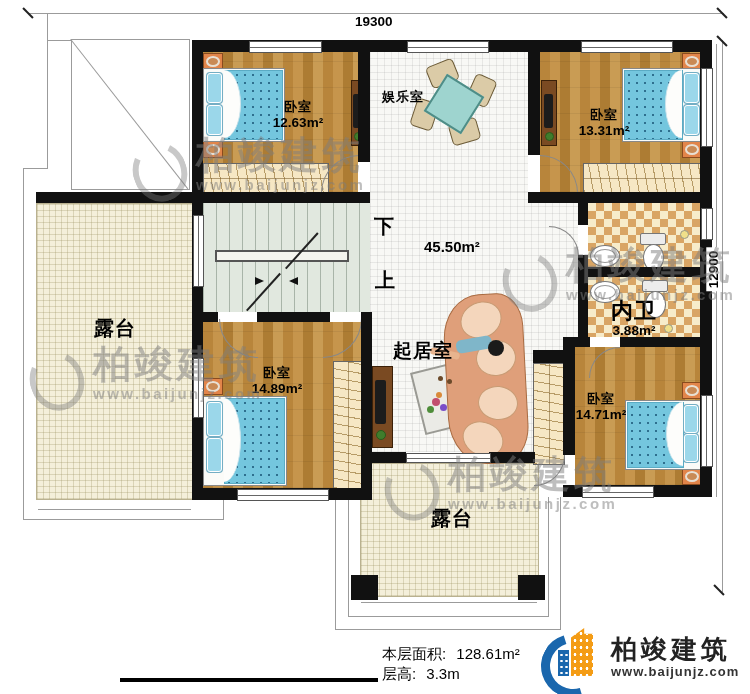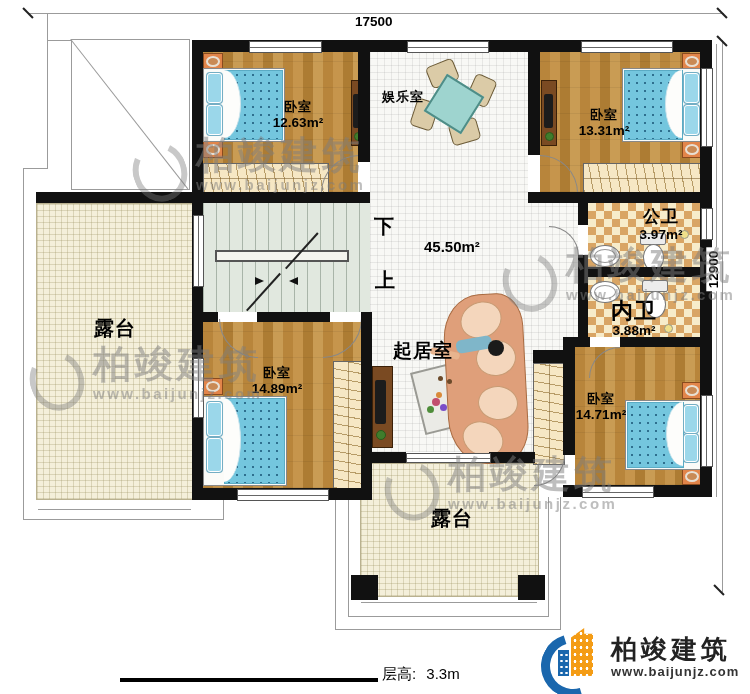--- a/index.html
+++ b/index.html
@@ -81,21 +81,21 @@
   .logo-url{font-size:13px;font-weight:700;letter-spacing:1px;color:#333}
 </style>
 </head>
 <body>
 
 <div class="plan">
 
   <div class="gline" style="left:28px;top:13px;width:696px;height:1px"></div>
   <div class="tick" style="left:21px;top:12px"></div>
   <div class="tick" style="left:715px;top:12px"></div>
-  <div class="dim-text" style="left:352px;top:14px">17500</div>
+  <div class="dim-text" style="left:352px;top:14px">19300</div>
   <div class="gline" style="left:722px;top:40px;width:1px;height:552px"></div>
   <div class="tick" style="left:715px;top:40px"></div>
   <div class="tick" style="left:712px;top:589px"></div>
   <div class="dim-text" style="left:692px;top:262px;transform:rotate(-90deg);transform-origin:center">12900</div>
 
   <div class="gline" style="left:47px;top:14px;width:1px;height:154px"></div>
   <div class="gline" style="left:47px;top:40px;width:24px;height:1px"></div>
   <div class="gline" style="left:23px;top:168px;width:25px;height:1px"></div>
   <div class="gline" style="left:23px;top:168px;width:1px;height:352px"></div>
   <div class="gline" style="left:23px;top:519px;width:201px;height:1px"></div>
@@ -263,24 +263,20 @@
     <div class="rname">卧室</div>
     <div class="rarea">12.63m²</div>
   </div>
   <div class="label" style="left:372px;top:90px;width:62px">
     <div class="rname">娱乐室</div>
   </div>
   <div class="label" style="left:559px;top:108px;width:90px">
     <div class="rname">卧室</div>
     <div class="rarea">13.31m²</div>
   </div>
-  <div class="label" style="left:616px;top:207px;width:90px">
-    <div class="rname" style="font-size:17px">公卫</div>
-    <div class="rarea">3.97m²</div>
-  </div>
   <div class="label" style="left:589px;top:298px;width:90px">
     <div class="rname" style="font-size:22px">内卫</div>
     <div class="rarea">3.88m²</div>
   </div>
   <div class="label rname" style="left:94px;top:317px;font-size:20px">露台</div>
   <div class="label" style="left:232px;top:366px;width:90px">
     <div class="rname">卧室</div>
     <div class="rarea">14.89m²</div>
   </div>
   <div class="label rname" style="left:393px;top:340px;font-size:19px">起居室</div>
@@ -318,20 +314,24 @@
     <div class="wm-icon"></div>
     <div>
       <div class="wm-big">柏竣建筑</div>
       <div class="wm-url">www.baijunjz.com</div>
     </div>
   </div>
 
   <div class="titlebar" style="left:122px;top:636px">
   </div>
   <div class="abs" style="left:120px;top:678px;width:258px;height:4px;background:#000;z-index:20"></div>
+  <div class="tinfo" style="left:382px;top:645px">
+    <span>本层面积:</span>
+    <span style="margin-left:6px">128.61m²</span>
+  </div>
   <div class="tinfo" style="left:382px;top:665px">
     <span>层高:</span>
     <span style="margin-left:6px">3.3m</span>
   </div>
 
   <div class="logo" style="left:541px;top:626px">
     <div class="logo-icon">
       <div class="lg-swoosh"></div>
       <div class="lg-b1"></div>
       <div class="lg-b2"></div>

